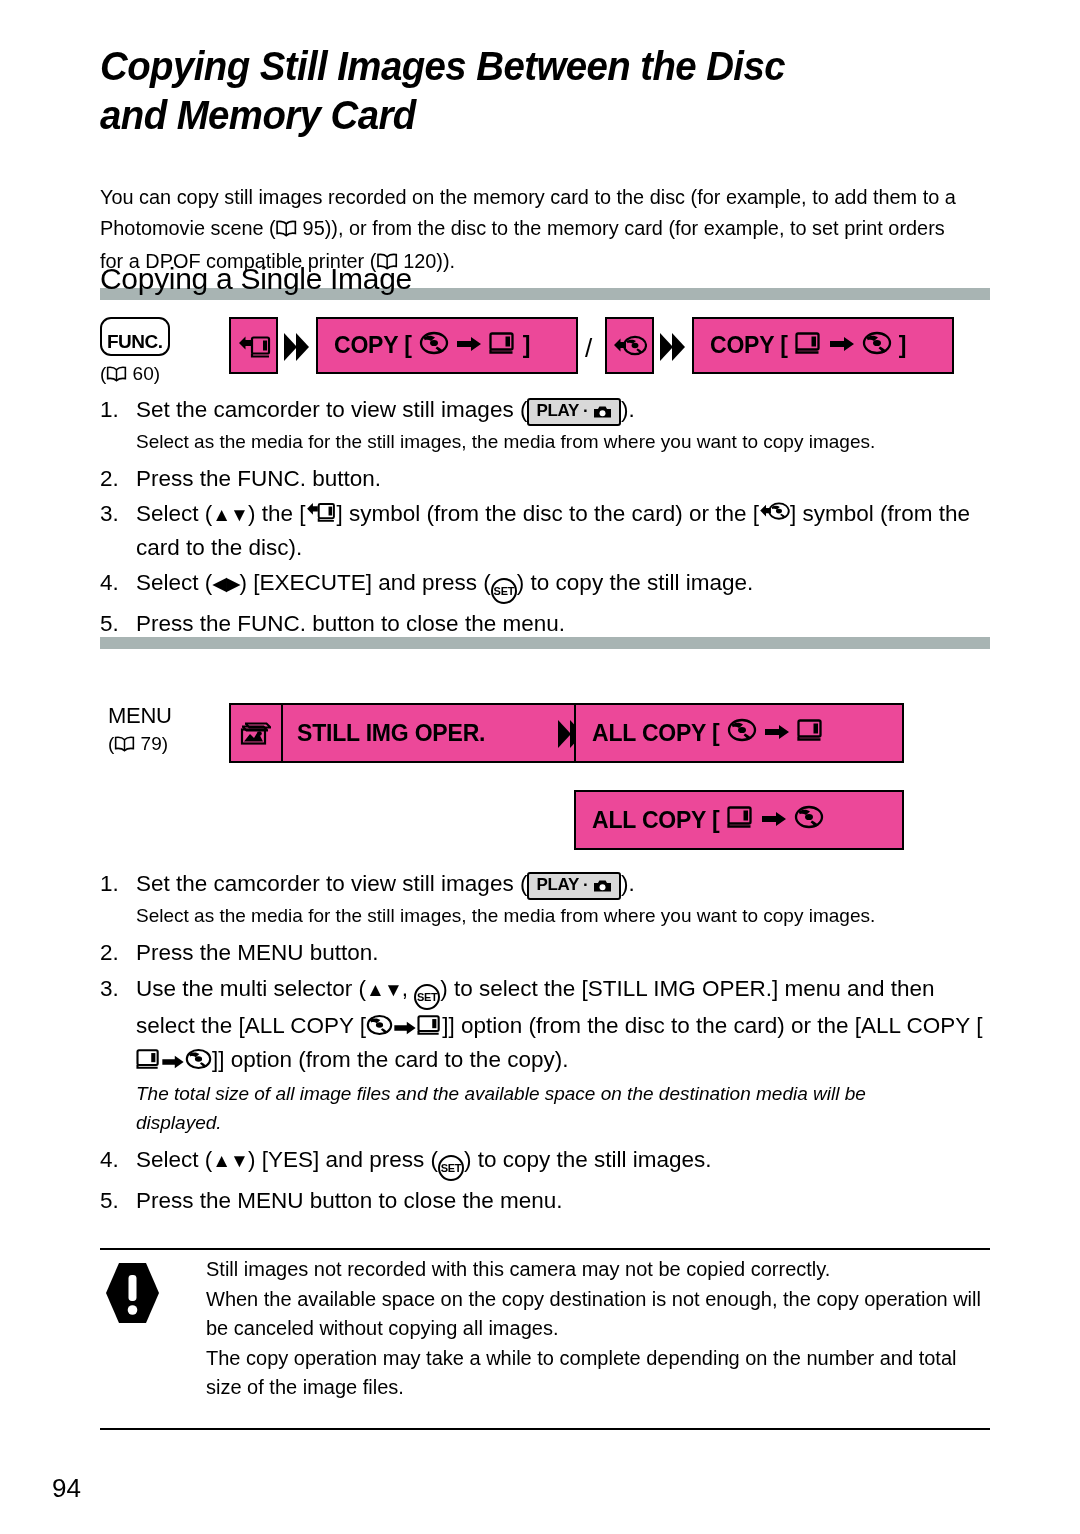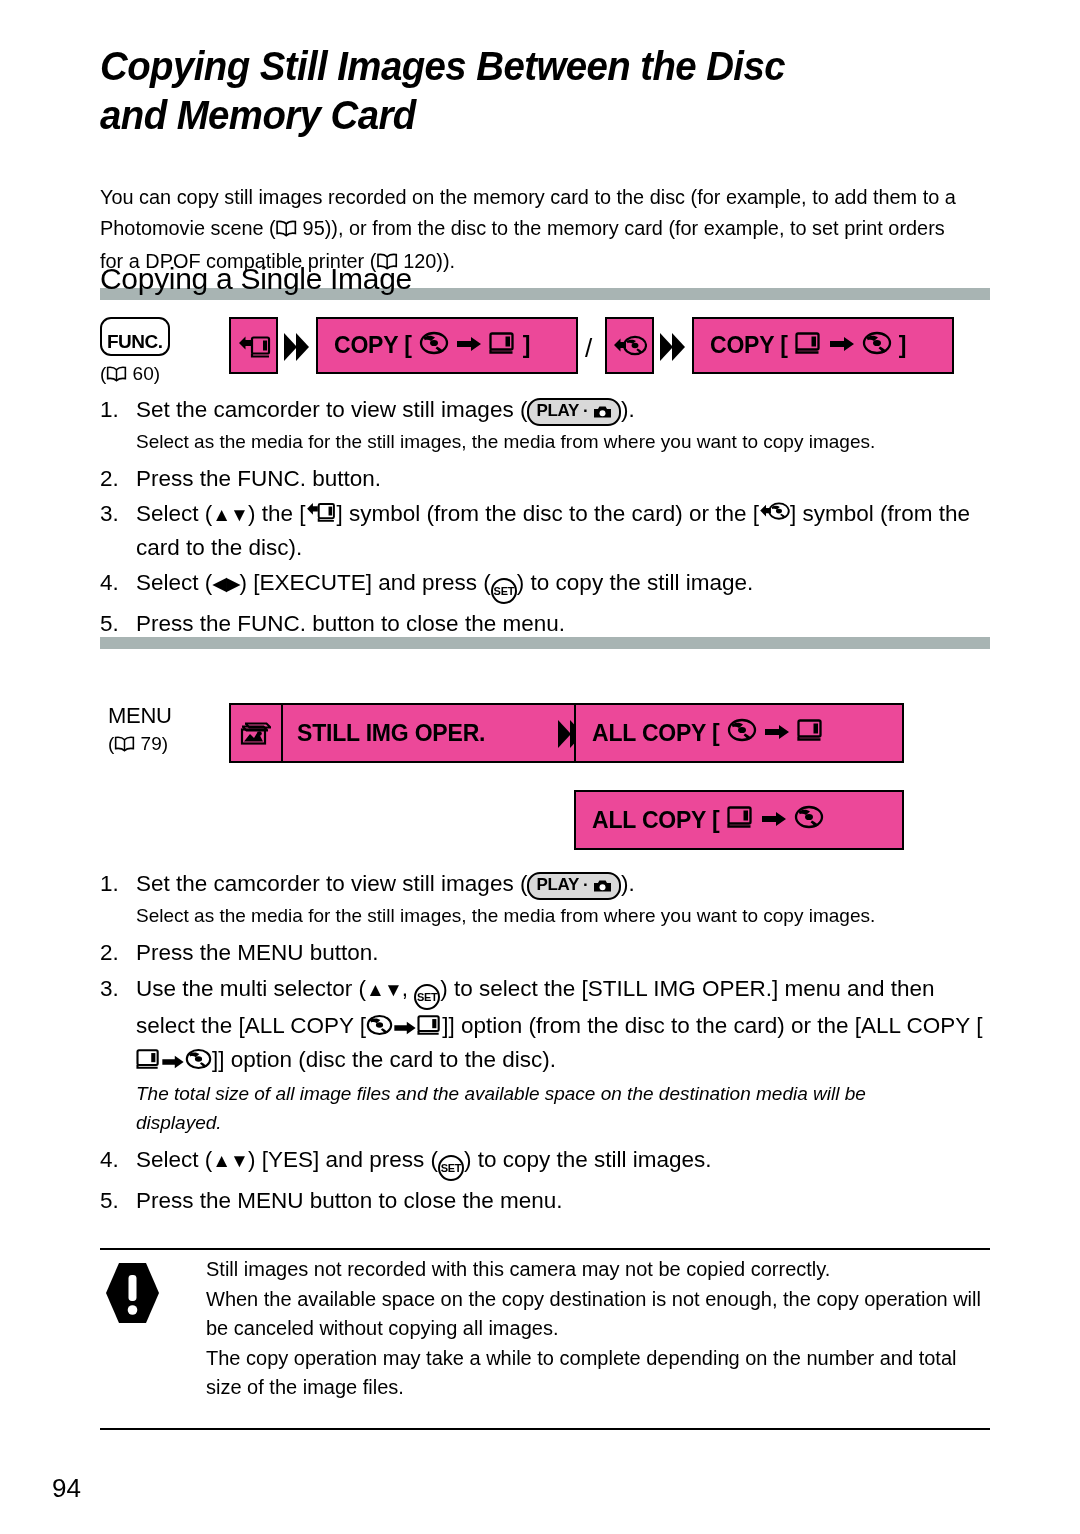--- a/index.html
+++ b/index.html
@@ -129,21 +129,21 @@
   .substep {
     font-size: 19px;
     line-height: 29px;
     padding-left: 36px;
     margin: 1px 0 7px 0;
   }
 
   .playbadge {
     display: inline-block;
     border: 2.5px solid #000;
-    border-radius: 13px;
+    border-radius: 3px;
     background: #d9d9d9;
     padding: 0 7px;
     font-size: 17px;
     font-weight: bold;
     letter-spacing: -0.3px;
     line-height: 21px;
     vertical-align: 1px;
     white-space: nowrap;
   }
   .setbadge {
@@ -443,21 +443,21 @@
               <rect x="1.5" y="2.5" width="22" height="16" rx="1.6" fill="none" stroke="#000" stroke-width="2.3"></rect>
               <rect x="16.5" y="5.5" width="4.5" height="10" fill="#000"></rect>
               <path d="M1.5 18.5 L1.5 21.5 L23.5 21.5" fill="none" stroke="#000" stroke-width="2.3"></path>
             </svg></span><span class="ig"><svg width="24" height="16" viewBox="0 0 26 18">
               <path d="M1 6 L15 6 L15 2 L25 9 L15 16 L15 12 L1 12 Z" fill="#000"></path>
             </svg></span><span class="ig"><svg width="27" height="22" viewBox="0 0 30 24">
               <ellipse cx="15" cy="12" rx="13" ry="10" fill="none" stroke="#000" stroke-width="2.3"></ellipse>
               <ellipse cx="15" cy="12" rx="4" ry="3.1" fill="#000"></ellipse>
               <path d="M4.5 6.5 C9 4 13 4.5 16 6.5 L12 10 C10 8.6 7.5 8.4 5.8 9.2 Z" fill="#000"></path>
               <path d="M18 15.5 C20.5 16.6 23 18.5 24.5 20.5 L21 21.8 C19.8 20 18.2 18.4 16.6 17.4 Z" fill="#000"></path>
-            </svg></span><span>]] option (disc the card to the disc).</span></div>
+            </svg></span><span>]] option (from the card to the copy).</span></div>
     </div>
     <div class="substep" style="width:790px;font-style:italic;">The total size of all image files and the available space on the destination media will be displayed.</div>
 
     <div class="step" style="margin-top:3px;">
       <div class="num">4.</div>
       <div class="body"><span>Select (</span><span style="font-size:19px;letter-spacing:-1px;">▲▼</span><span>) [YES] and press (</span><span class="setbadge">SET</span><span>) to copy the still images.</span></div>
     </div>
 
     <div class="step" style="margin-top:4px;">
       <div class="num">5.</div>

